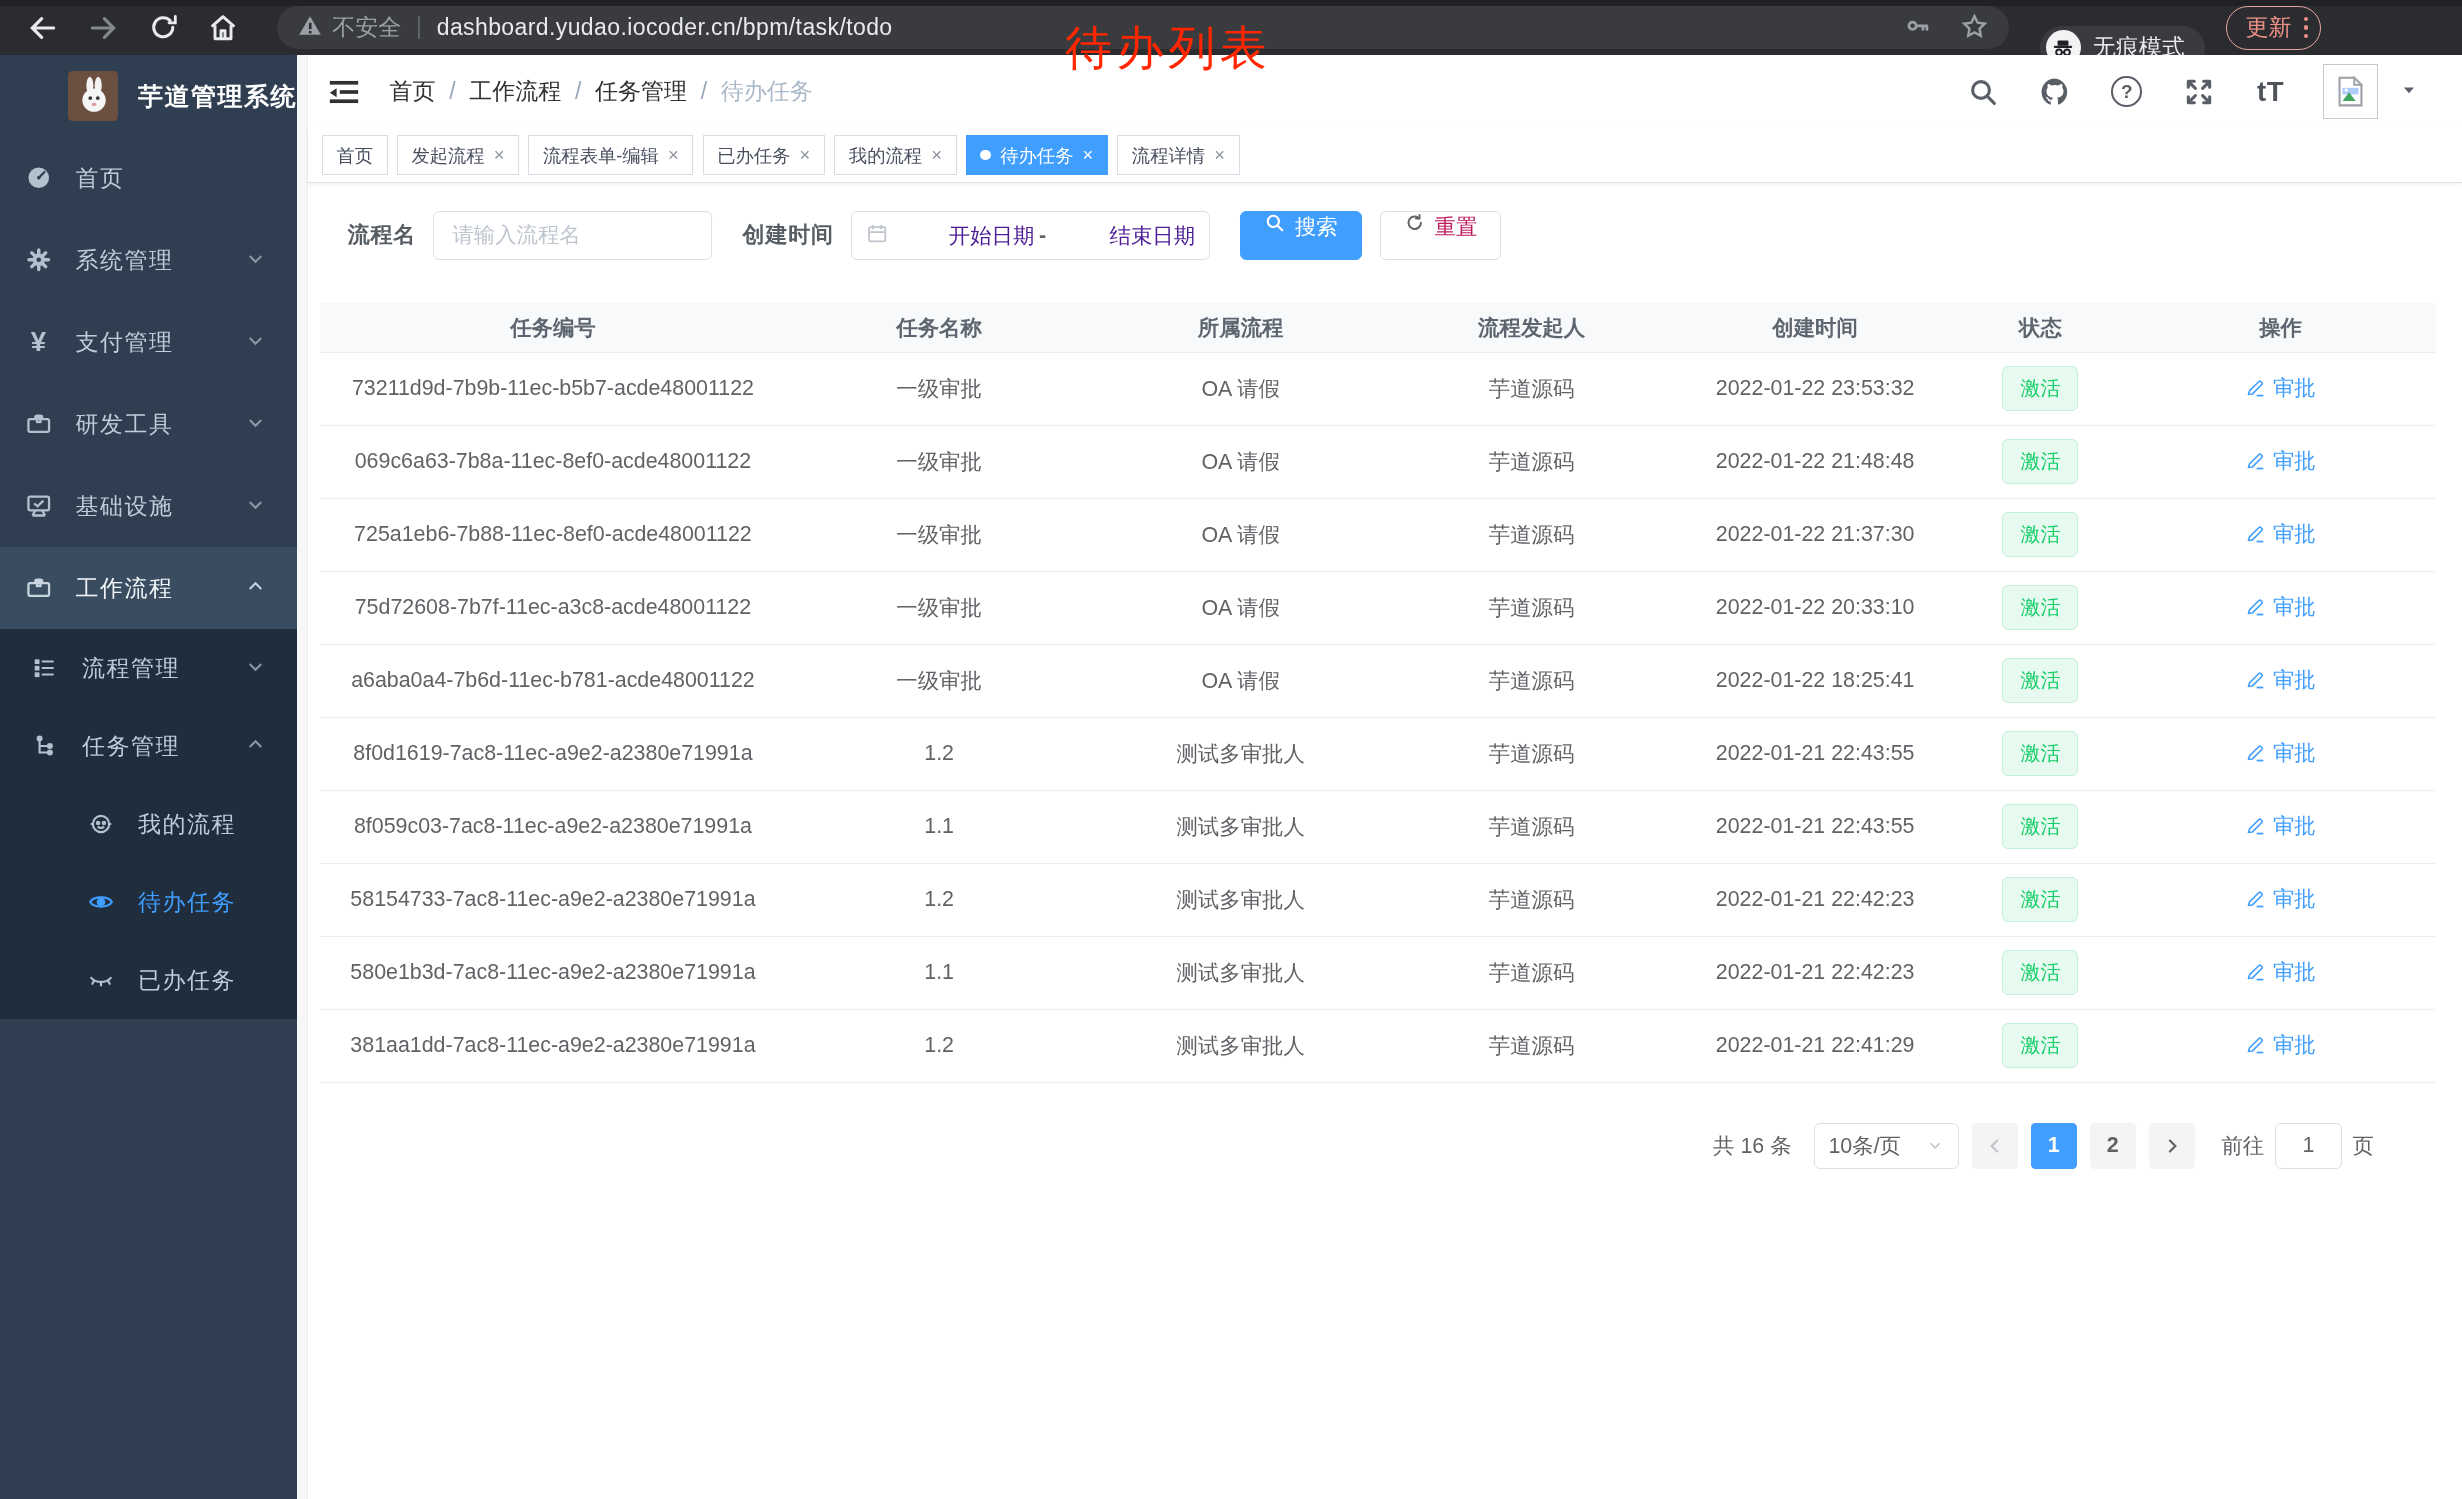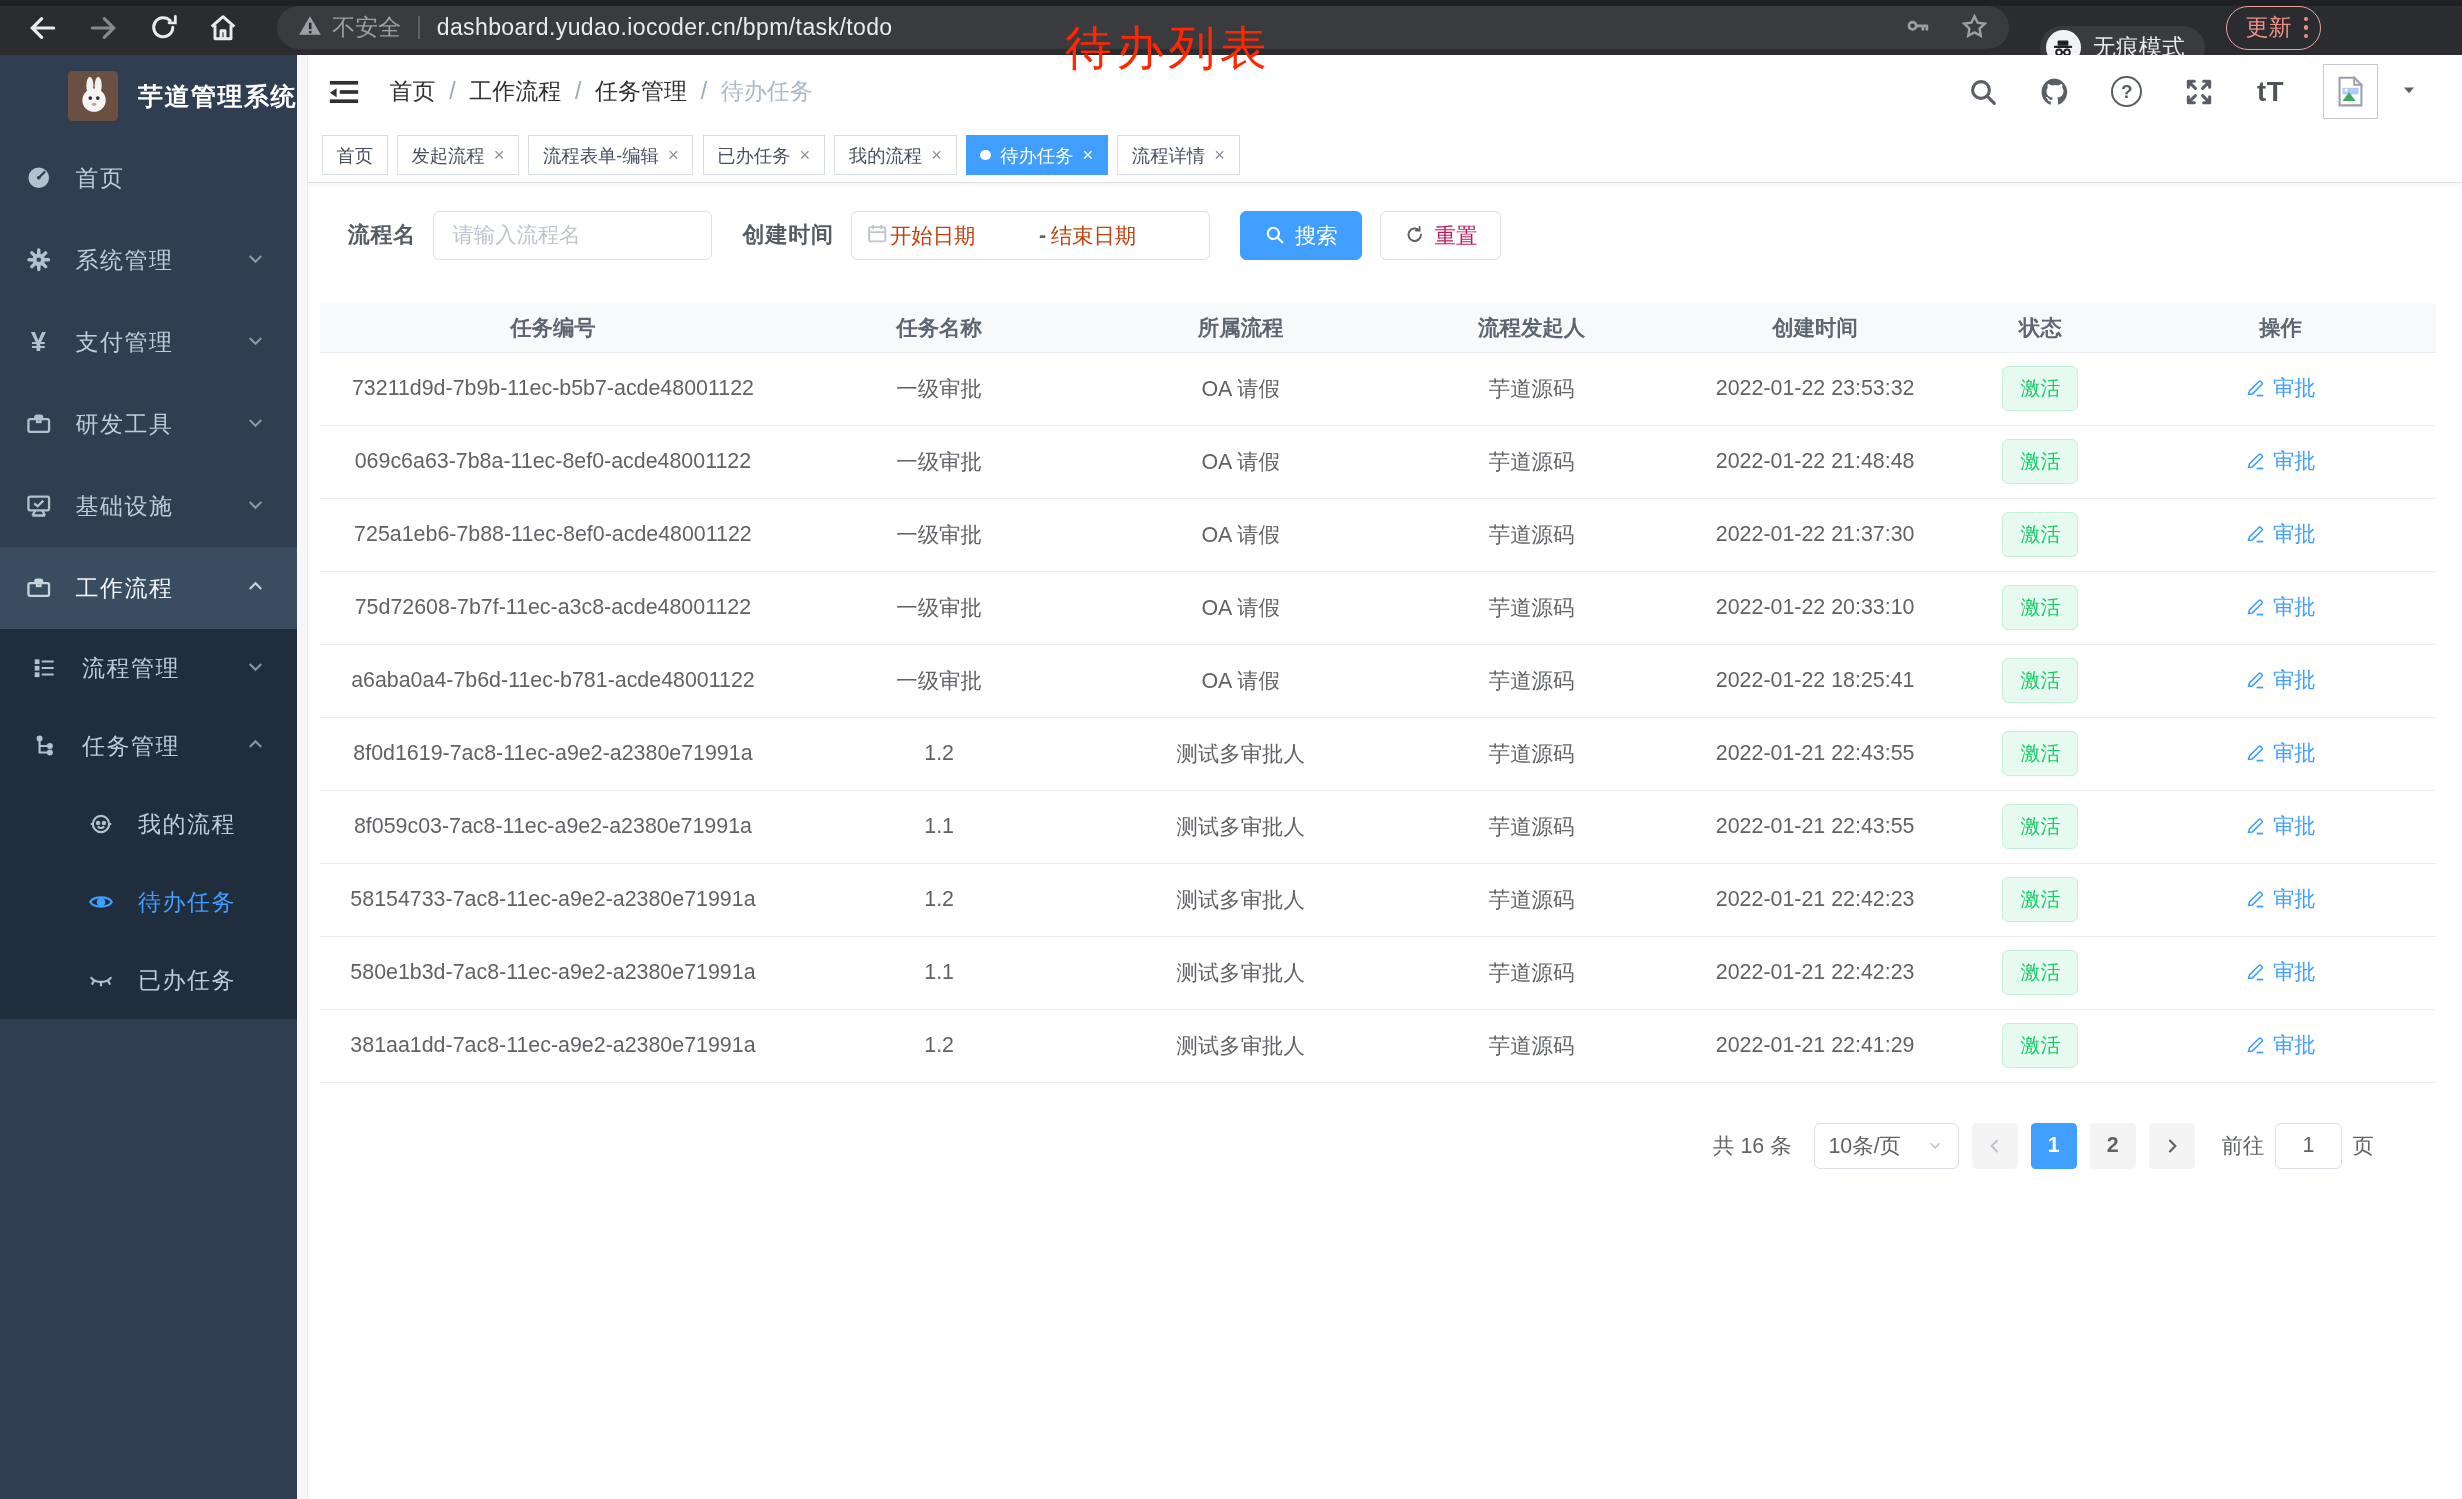--- a/index.html
+++ b/index.html
@@ -62,23 +62,23 @@
   .tab.active { background:#409eff; border-color:#409eff; color:#fff; }
   .tab.active .x { color:#fff; }
   .tab .dot { width:10.7px; height:10.7px; border-radius:50%; background:#fff; margin-right:9.2px; }
 
   .content { padding:27.5px 29px 0 12.2px; }
   .filter-row { display:flex; align-items:center; margin-left:27.5px; height:49px; }
   .f-label { font-size:22px; color:#555c63; font-weight:600; letter-spacing:0.8px; }
   .f-input { width:279px; height:49px; border:1.5px solid #dcdfe6; border-radius:6.1px; margin-left:17px; font-size:21.4px; padding:0 18.3px; color:#606266; outline:none; }
   .f-input::placeholder { color:#bfc5cf; }
   .date-box { width:359px; height:49px; border:1.5px solid #dcdfe6; border-radius:6.1px; margin-left:17px; display:flex; align-items:center; padding:0 13.7px; }
-  .date-box .ph { color:#c2410c; font-size:21.4px; flex:1; text-align:left; }
+  .date-box .ph { color:#4c1d95; font-size:21.4px; flex:1; text-align:right; }
   .date-box .rsep { color:#606266; font-size:21.4px; padding:0 4.6px; font-weight:bold; }
-  .btn { height:49px; border-radius:6.1px; font-size:21.4px; display:inline-flex; align-items:center; justify-content:center; padding:0 23px; cursor:pointer; }
+  .btn { height:49px; border-radius:6.1px; font-size:21.4px; display:inline-flex; align-items:flex-start; justify-content:center; padding:0 23px; cursor:pointer; }
   .btn-primary { background:#409eff; color:#fff; border:1.5px solid #409eff; margin-left:30.5px; }
   .btn-plain { background:#fff; color:#be185d; border:1.5px solid #dcdfe6; margin-left:18.3px; }
   .btn svg, .btn .bi { margin-right:9.2px; }
 
   .table { margin-top:43px; width:2116px; font-size:21.4px; }
   .thead { display:flex; background:#f8f9fb; height:50px; align-items:center; color:#5d6670; font-weight:600; border-bottom:0.8px solid #ebeef5; }
   .tr { display:flex; height:73px; align-items:center; border-bottom:0.8px solid #ebeef5; background:#fff; }
   .td { text-align:center; padding:0 7.6px; overflow:hidden; white-space:nowrap; }
   .c1{width:22%;} .c2{width:14.5%;} .c3{width:14%;} .c4{width:13.5%;} .c5{width:13.3%;} .c6{width:8%;} .c7{width:14.7%;}
   .badge { display:inline-block; background:#e7faf0; border:0.8px solid #c3f0d8; color:#13ce66; border-radius:6.1px; padding:7.6px 17px; font-size:20px; }

